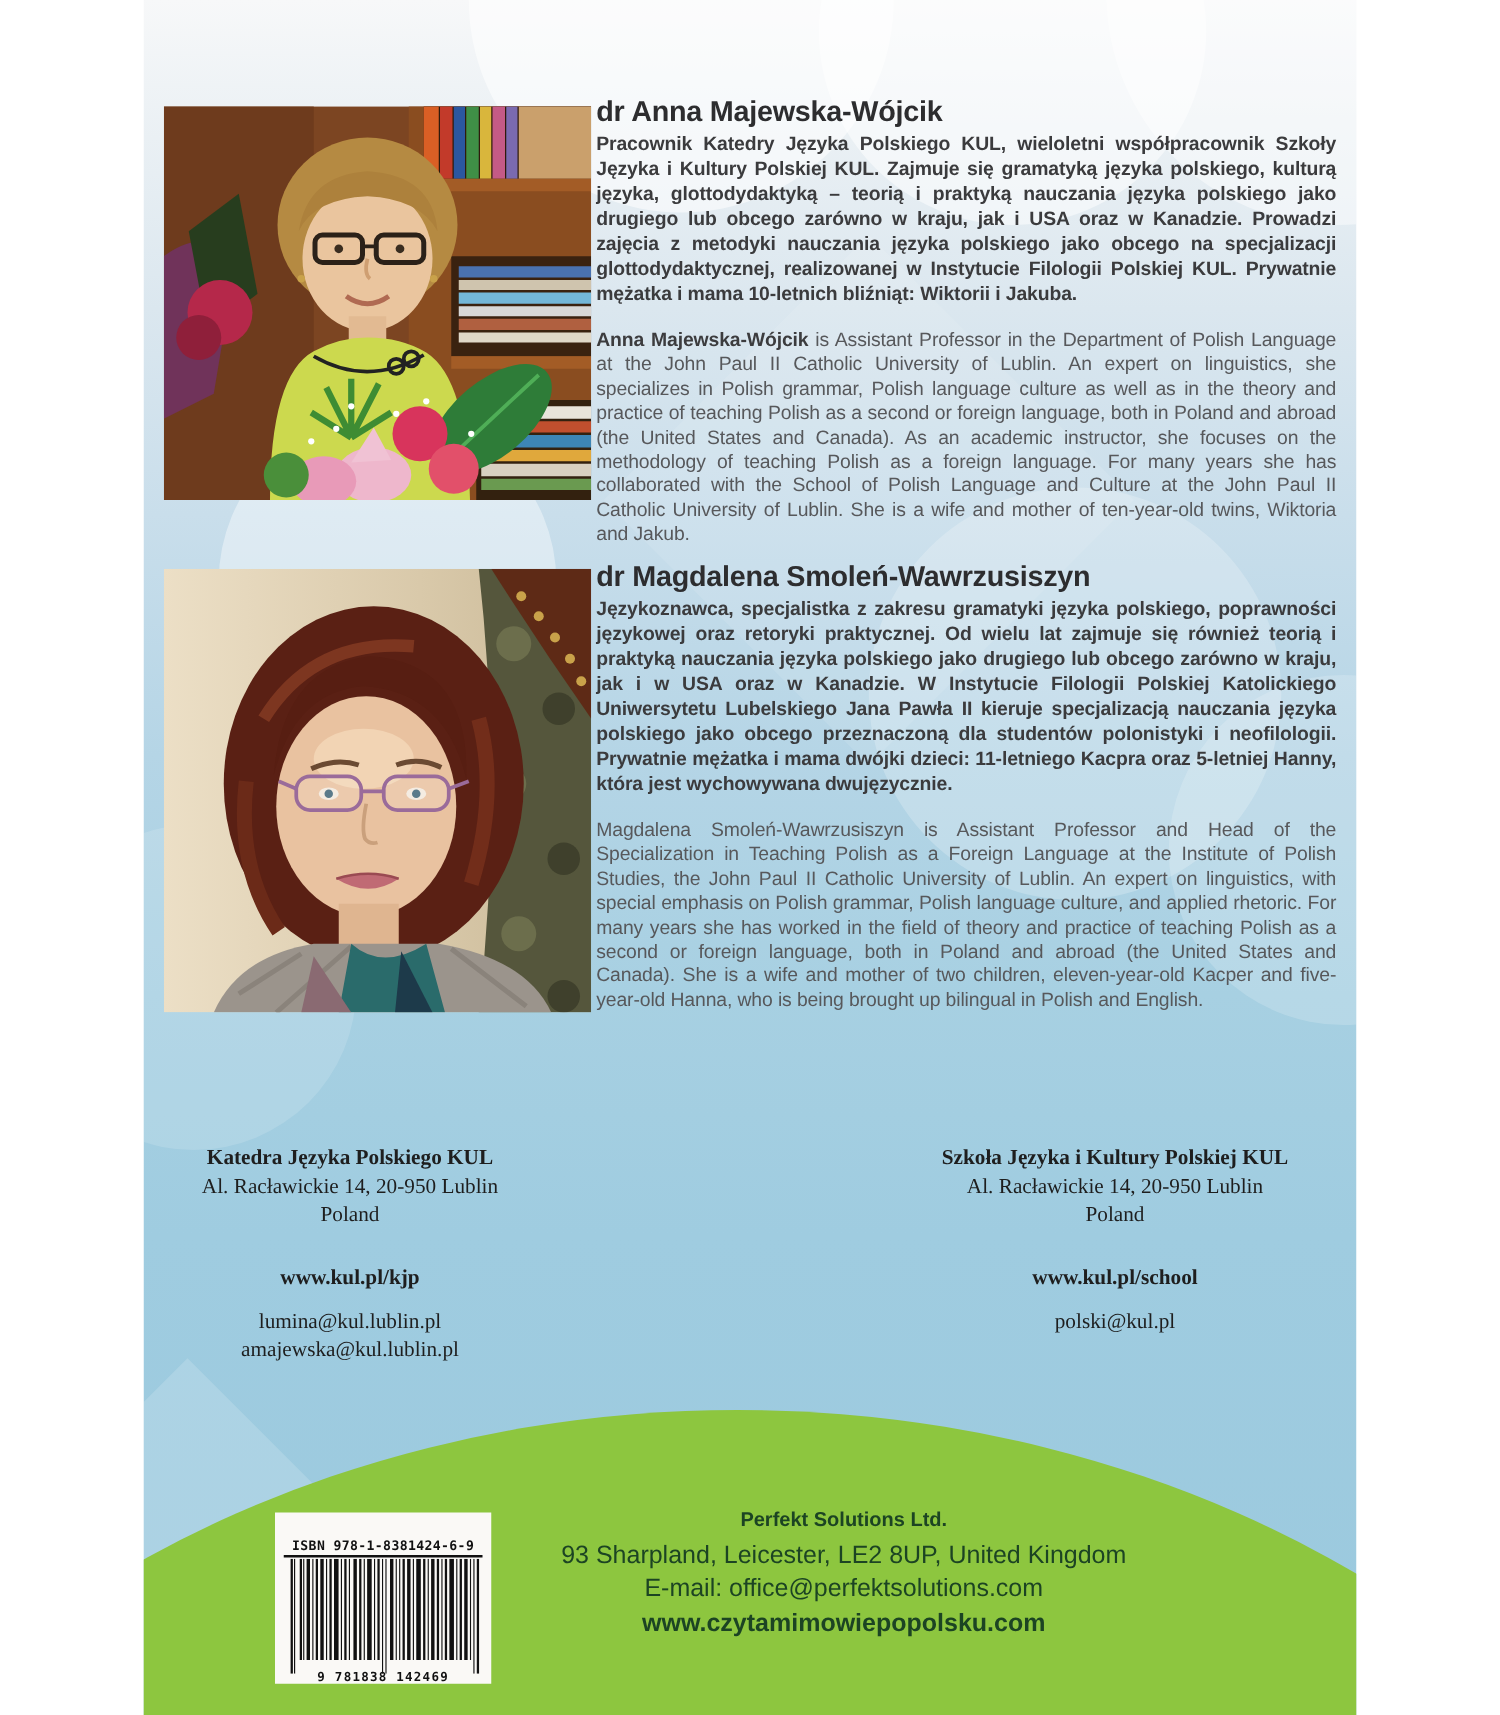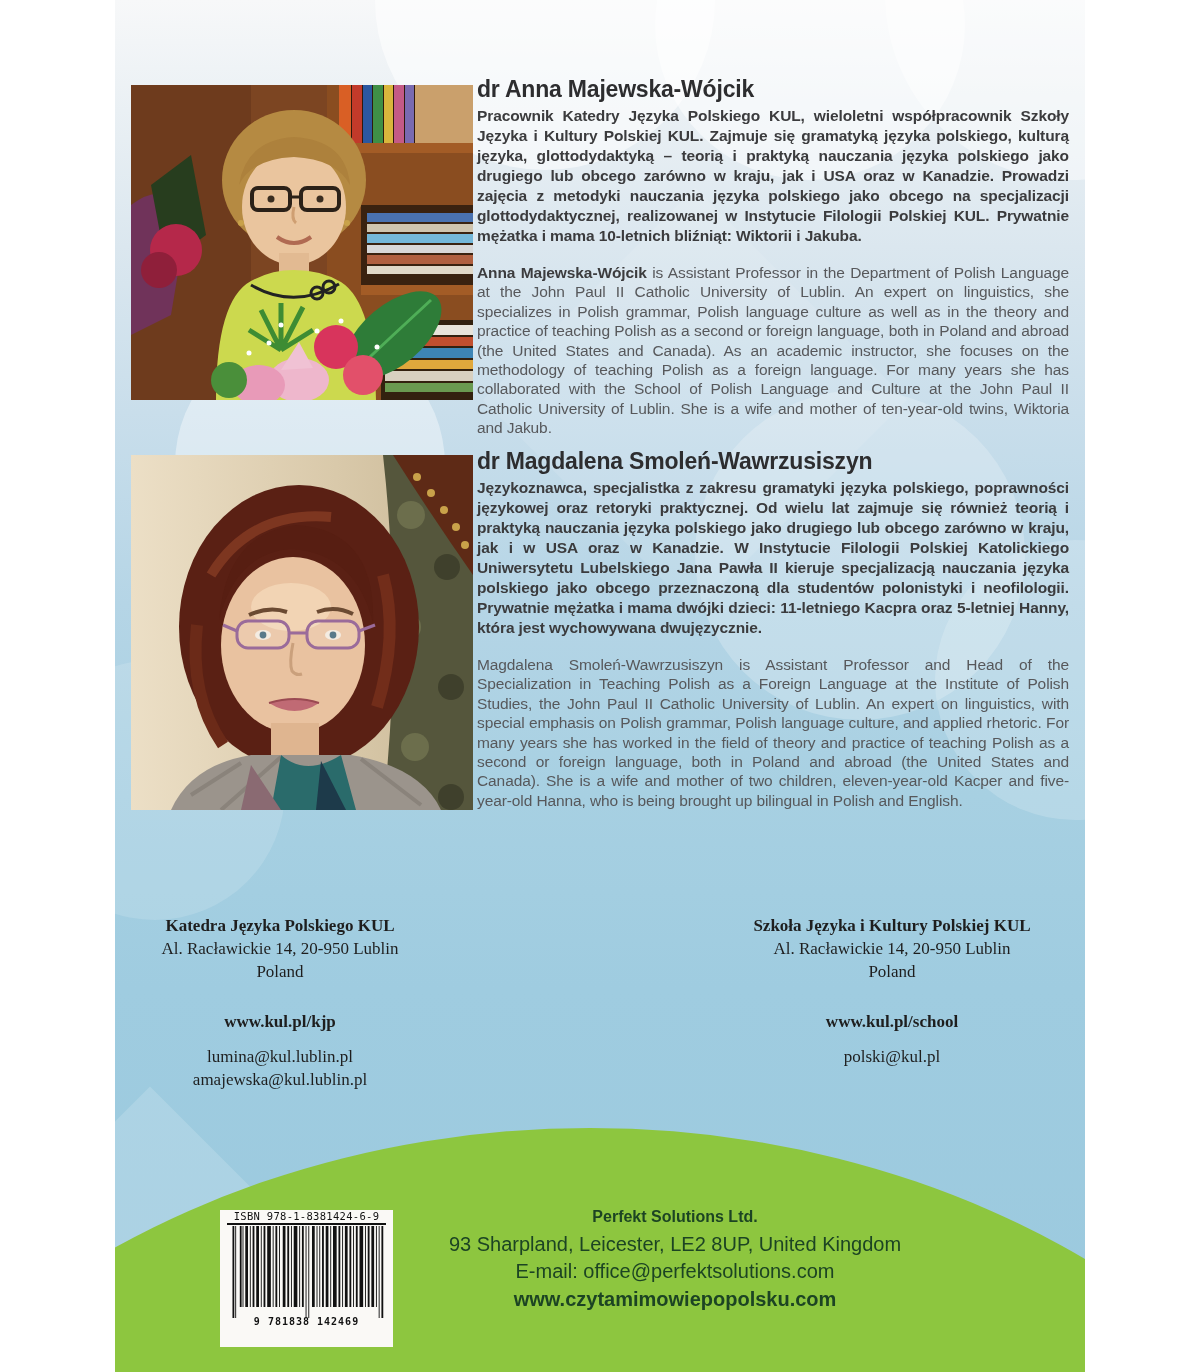--- a/index.html
+++ b/index.html
@@ -41,22 +41,22 @@
   .cr{left:612px;}
   .ct{font-weight:bold;}
   .cw{font-weight:bold;margin-top:27px;}
   .ce{margin-top:12px;}
   .publisher{position:absolute;z-index:3;left:320px;top:1203px;width:480px;text-align:center;
              color:#1c4423;font-size:20px;line-height:27.5px;}
   .pn{font-weight:bold;font-size:16px;}
   .pw{font-weight:bold;}
   .barcode{position:absolute;z-index:3;left:105px;top:1210px;width:173px;height:137px;
            background:#faf9f6;box-sizing:border-box;}
-  .bc-top{font-family:"DejaVu Sans Mono",monospace;font-weight:normal;font-size:10.5px;
-          letter-spacing:.3px;text-align:center;color:#111;padding:0 0 1px;
+  .bc-top{font-family:"DejaVu Sans Mono",monospace;font-weight:bold;font-size:10.5px;
+          letter-spacing:.3px;text-align:center;color:#111;padding:21px 0 1px;
           border-bottom:2px solid #111;margin:0 7px;white-space:nowrap;}
   .bars{display:block;width:159px;height:92px;margin:1px auto 0;}
   .bc-num{font-family:"DejaVu Sans Mono",monospace;font-size:10px;font-weight:bold;
           text-align:center;color:#111;letter-spacing:1px;margin-top:-2px;white-space:nowrap;}
 </style>
 </head>
 <body>
 
 <div class="page">
   <div class="card">

